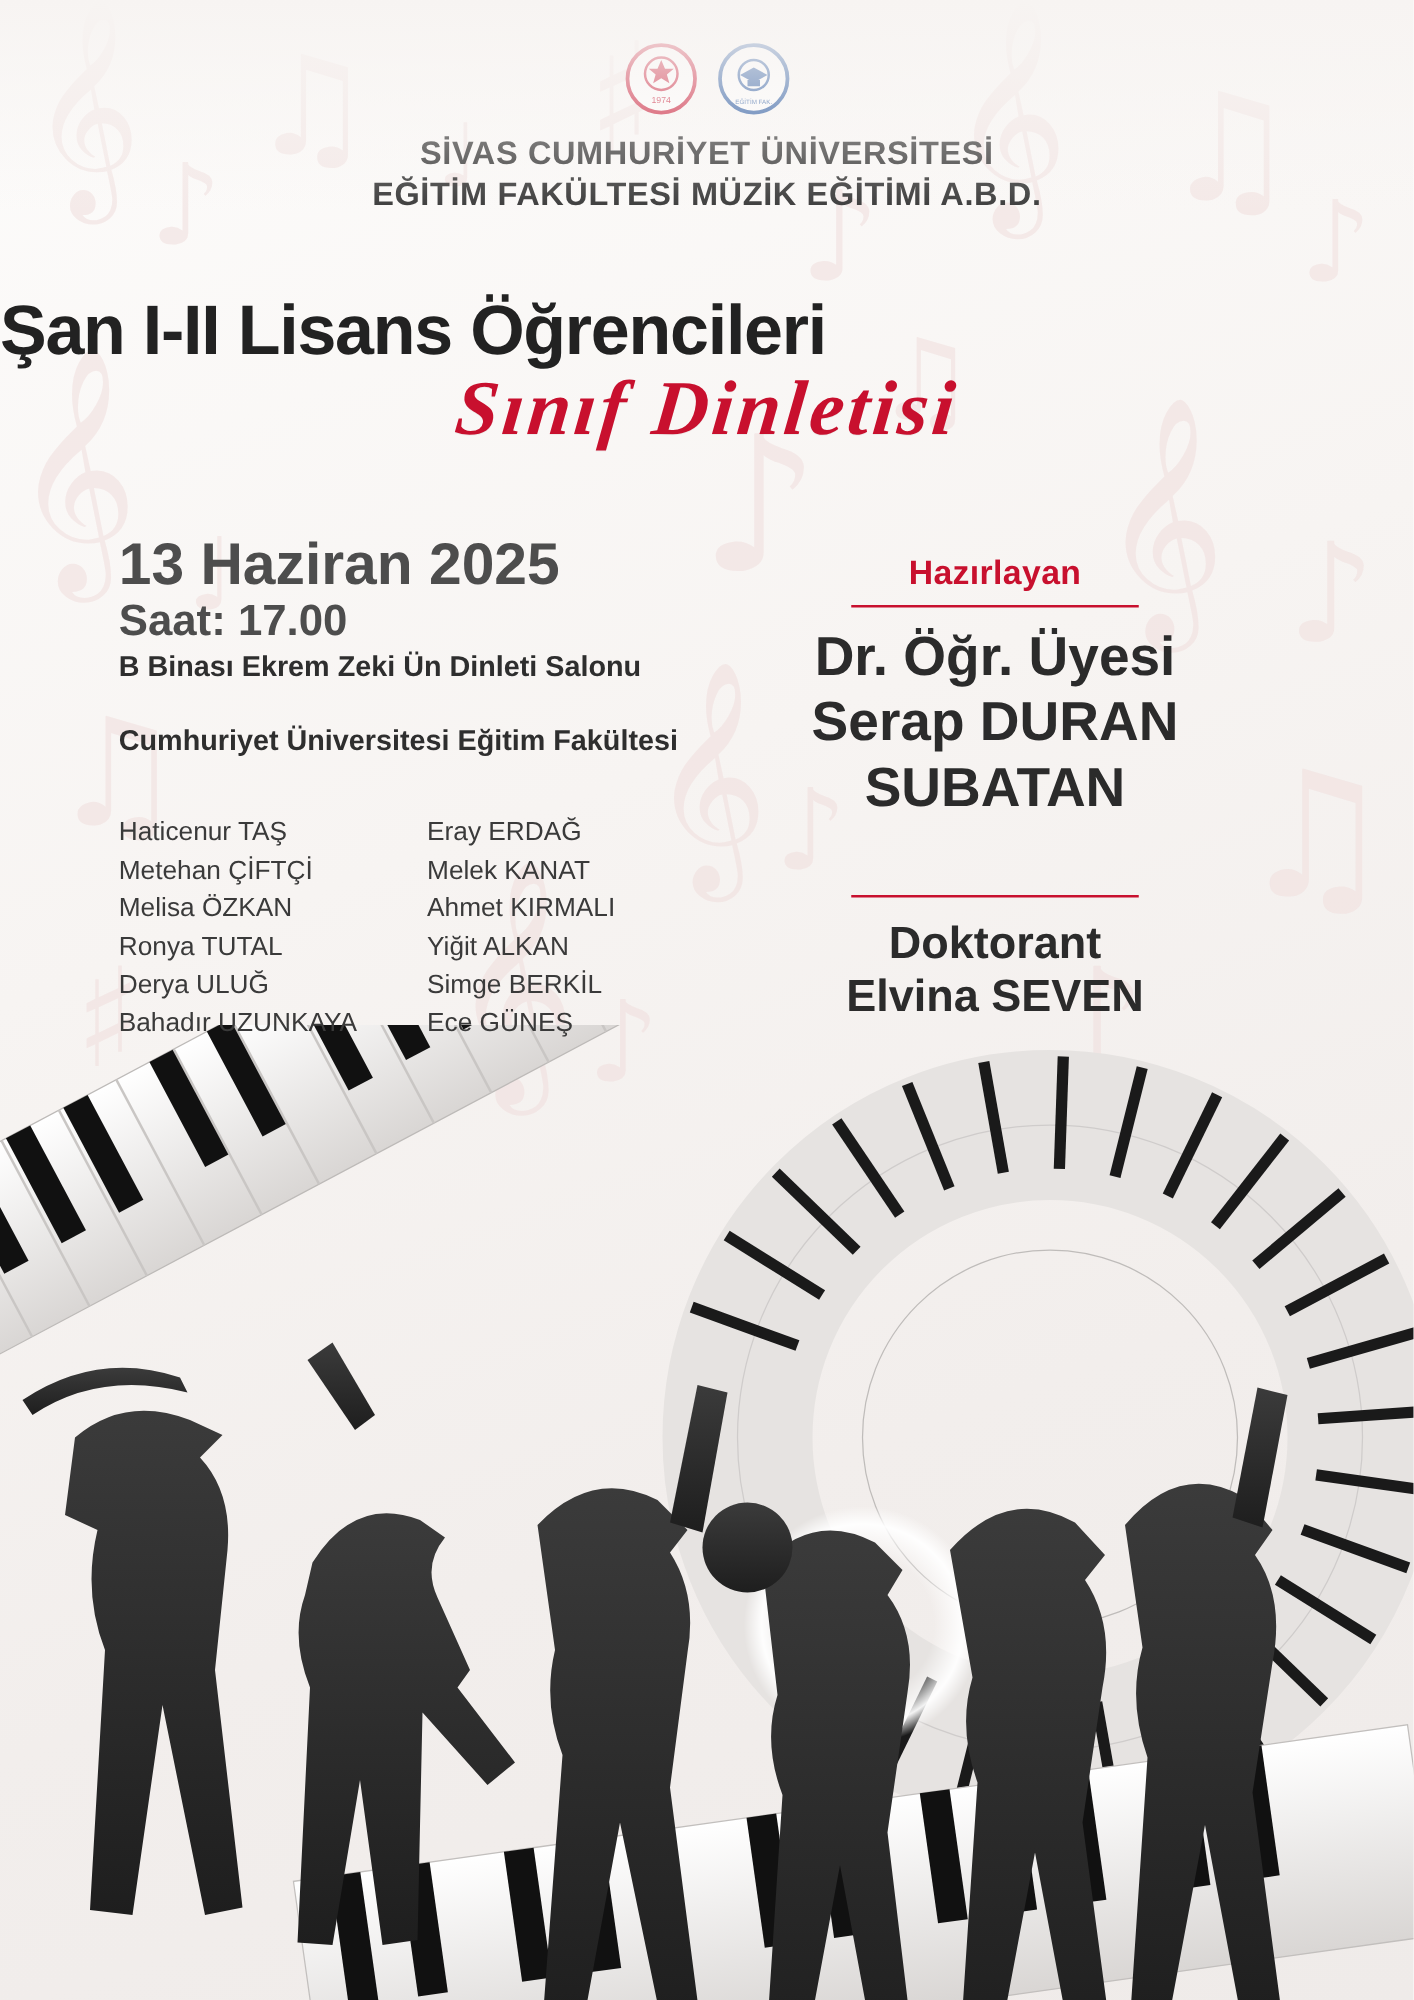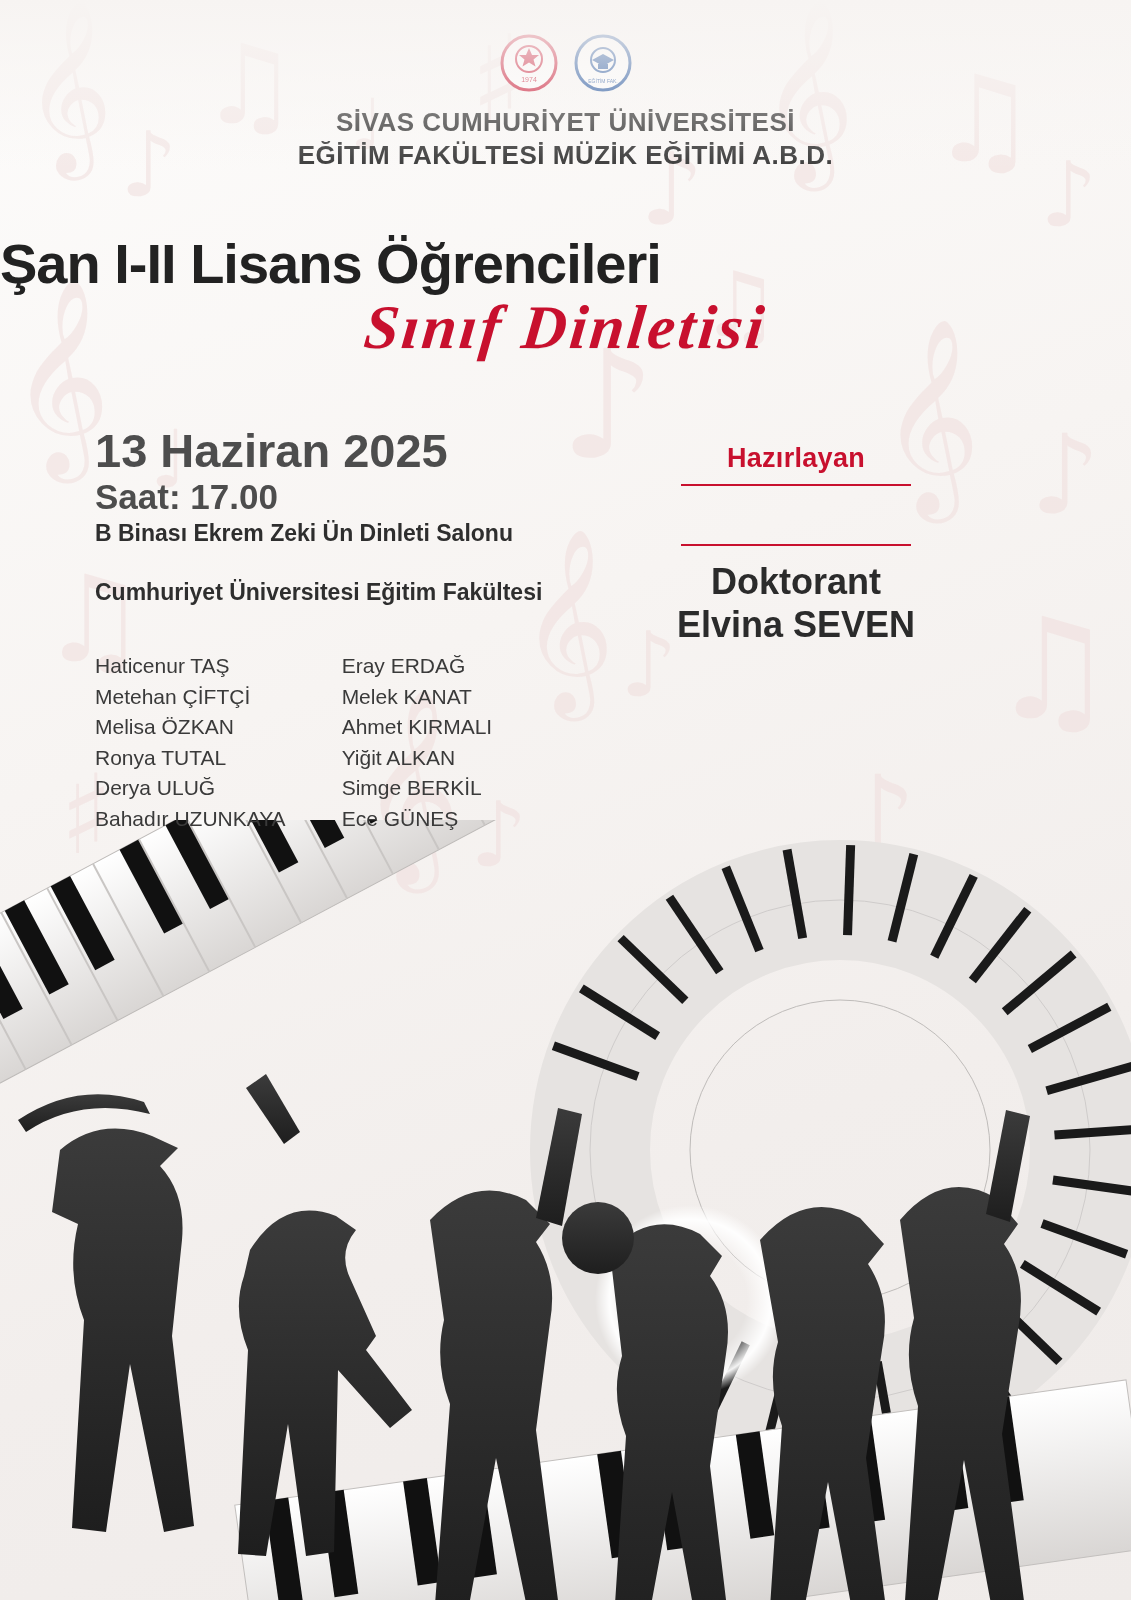--- a/index.html
+++ b/index.html
@@ -280,20 +280,22 @@
           <li>Simge BERKİL</li>
           <li>Ece GÜNEŞ</li>
         </ul>
       </div>
     </div>
 
     <div class="col-right">
       <div class="block-1">
         <div class="role-label">Hazırlayan</div>
         <div class="rule"></div>
+        <div class="person-title">Dr. Öğr. Üyesi</div>
+        <div class="person-name">Serap DURAN SUBATAN</div>
       </div>
 
       <div class="block-2">
         <div class="rule"></div>
         <div class="person-title">Doktorant</div>
         <div class="person-name">Elvina SEVEN</div>
       </div>
     </div>
   </div>
 

